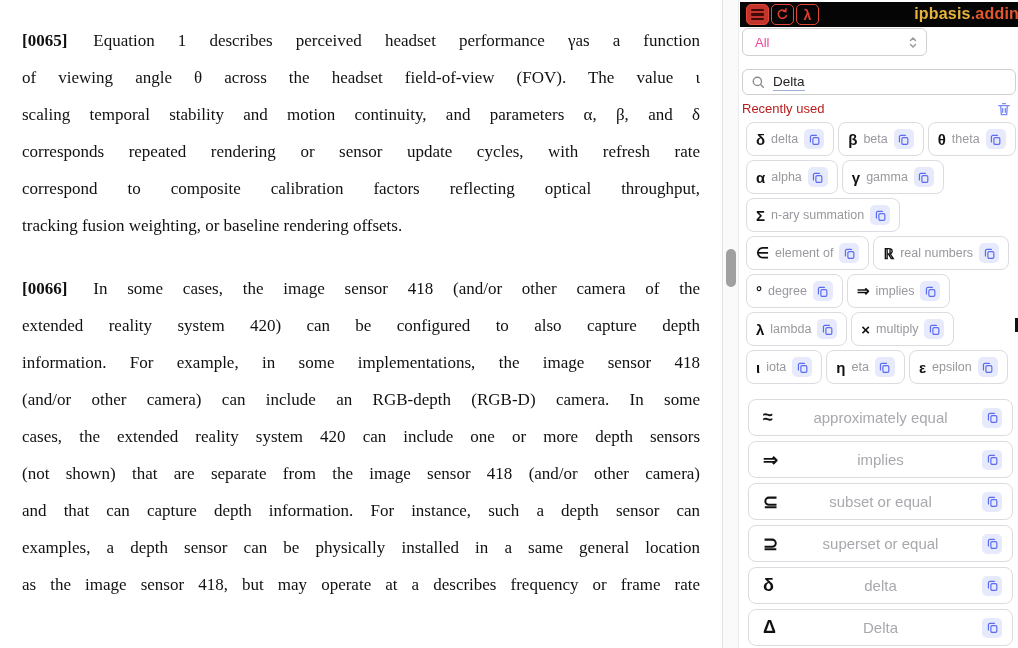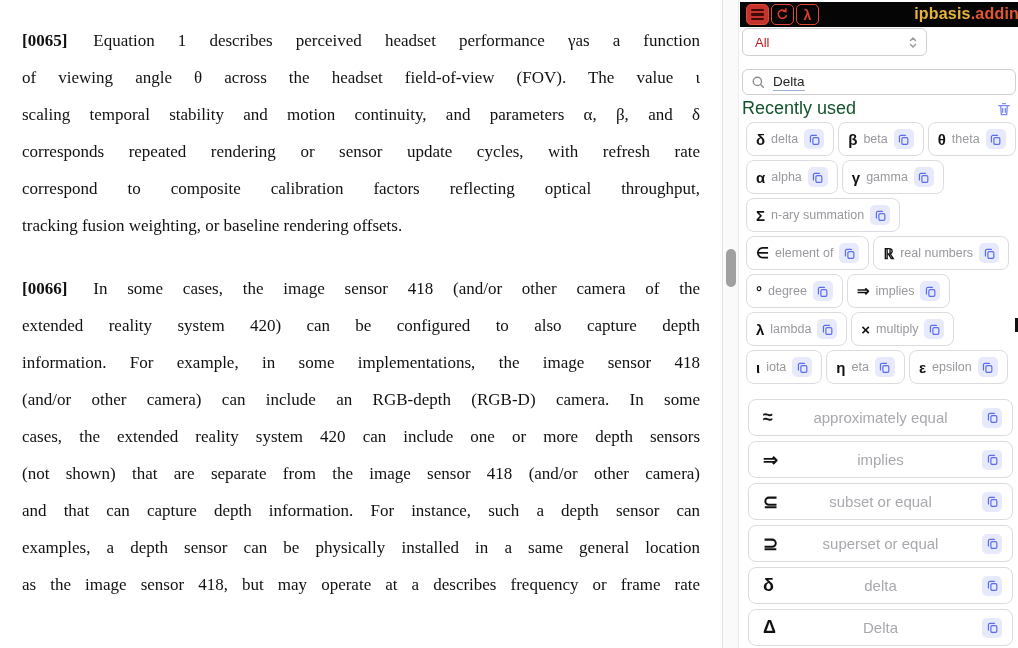--- a/index.html
+++ b/index.html
@@ -36,30 +36,30 @@
   .burger { display:flex; flex-direction:column; gap:2px; }
   .burger i { display:block; width:13px; height:2.2px; background:#3d0a08; border-radius:1px; }
   .lmb { color:#e03c31; font-weight:bold; font-size:14px; line-height:1; }
   .hdr-title { position:absolute; right:-1px; top:3px; font-size:16px; font-weight:800; letter-spacing:.2px;margin-left:24px; }
   .hdr-title .gold { color:#e7b33b; }
   .hdr-title .orng { color:#e2572e; }
 
   .select { position:absolute; left:2px; top:28px; width:185px; height:28px; background:#fff;
             border:1px solid #cfcfd4; border-radius:6px; display:flex; align-items:center;
             padding:0 8px 0 12px; cursor:pointer; }
-  .select .val { font-size:13px; color:#b91c1c; flex:1; }
+  .select .val { font-size:13px; color:#ec4899; flex:1; }
 
   .search { position:absolute; left:2px; top:69px; width:274px; height:26px; background:#fff;
             border:1px solid #cfcfd4; border-radius:6px; display:flex; align-items:center;
             padding:0 8px; gap:7px; cursor:text; }
   .search .q { font-size:13.5px; color:#222; border-bottom:1.5px solid #9fb0d8; padding-bottom:1px; }
 
   .recent-row { position:absolute; left:2px; top:100px; width:274px; height:17px;
                 display:flex; align-items:center; }
-  .recent-row .lbl { font-size:18px; color:#14532d; flex:1; }
+  .recent-row .lbl { font-size:13px; color:#b91c1c; flex:1; }
   .trash { width:16px; height:16px; cursor:pointer; margin-right:4px; }
 
   .chips { position:absolute; left:6px; top:122px; width:272px; display:flex; flex-wrap:wrap;
            gap:4px; align-content:flex-start; }
   .chip { height:34px; background:#fff; border:1px solid #dcdce0; border-radius:8px;
           display:inline-flex; align-items:center; gap:6px; padding:0 9px; cursor:pointer; }
   .chip-sym { font-weight:700; font-size:15px; color:#111; }
   .chip-lbl { font-size:12.5px; color:#98989e; white-space:nowrap; }
   .copy-btn { width:20px; height:20px; background:#e6eafc; border-radius:5px;
               display:flex; align-items:center; justify-content:center; cursor:pointer; flex:none; }

